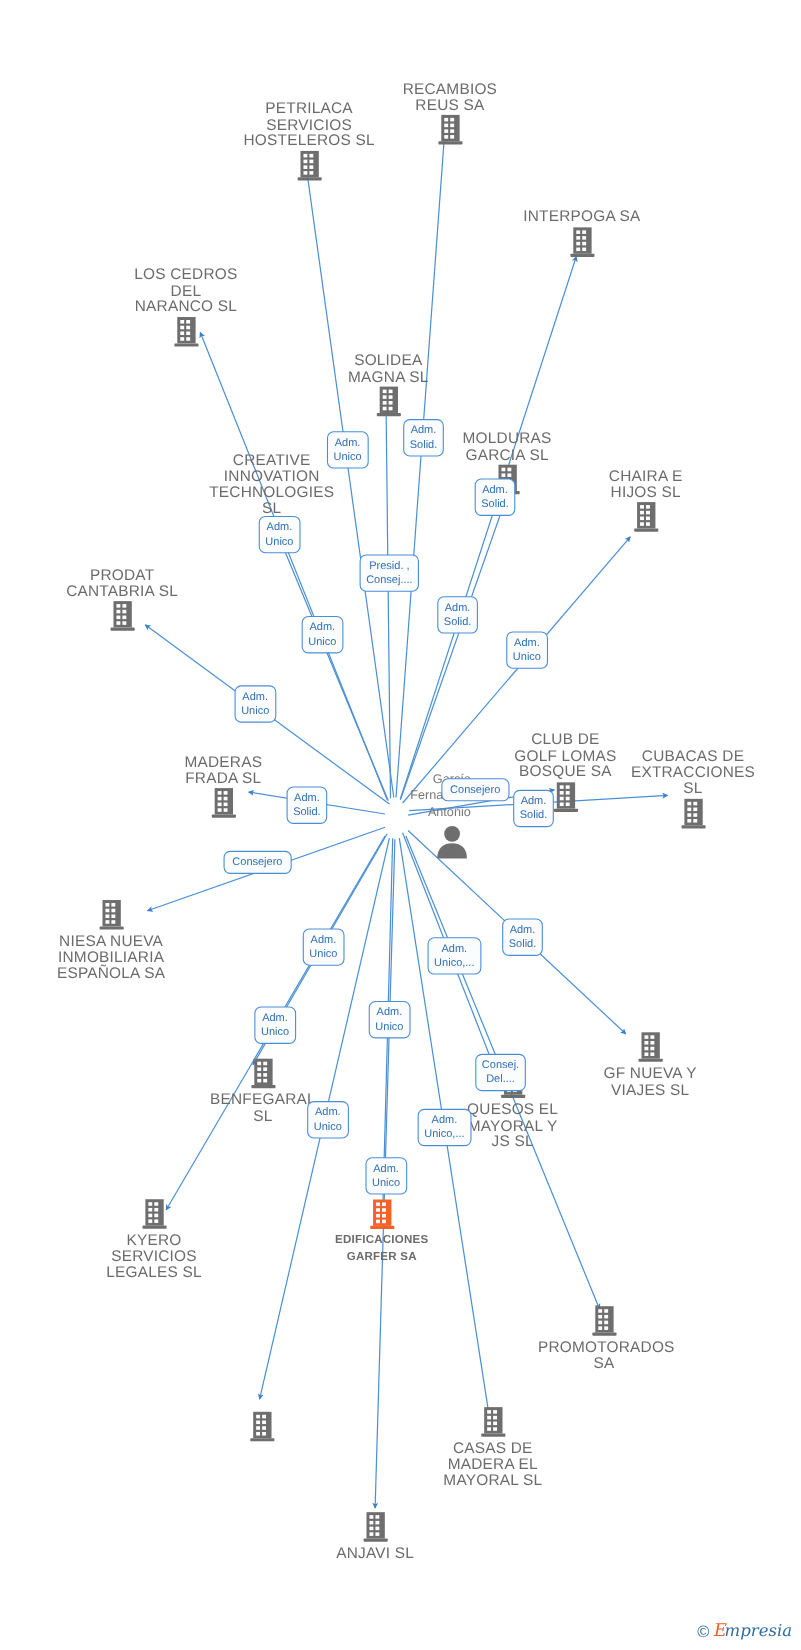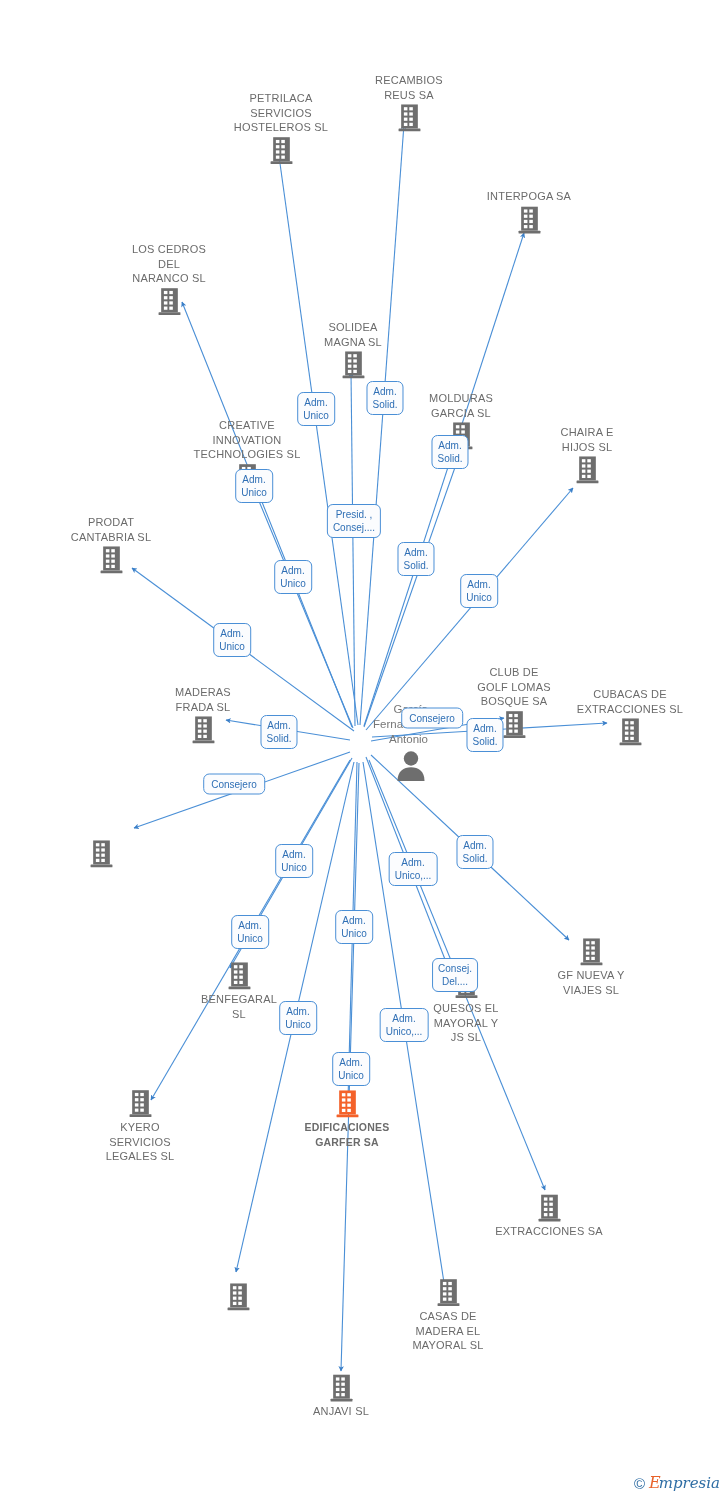--- a/index.html
+++ b/index.html
@@ -28,21 +28,21 @@
     width:120px;
     z-index:3;
   }
   .node .ico{
     display:block;
     margin:0 auto;
     line-height:0;
   }
   .node .cap{
     display:block;
-    font-size:11px;
+    font-size:14px;
     line-height:14.5px;
     color:#6b6b6b;
     letter-spacing:.2px;
     white-space:pre-line;
     margin-top:1px;
   }
   .node.above .cap{margin:0 0 1px 0;}
   .node.highlight .cap{
     color:#6b6b6b;
     font-weight:bold;
@@ -351,20 +351,23 @@
             <rect x="1.5" y="24" width="21" height="2.8" rx="0.6" fill="#6e6e6e"></rect>
             <rect x="6.6" y="3.6" width="3.4" height="3.1" fill="#fff"></rect>
             <rect x="11.8" y="3.6" width="3.4" height="3.1" fill="#fff"></rect>
             <rect x="6.6" y="8.6" width="3.4" height="3.1" fill="#fff"></rect>
             <rect x="11.8" y="8.6" width="3.4" height="3.1" fill="#fff"></rect>
             <rect x="6.6" y="13.6" width="3.4" height="3.1" fill="#fff"></rect>
             <rect x="11.8" y="13.6" width="3.4" height="3.1" fill="#fff"></rect>
             <rect x="6.6" y="18.6" width="3.4" height="3.1" fill="#fff"></rect>
             <rect x="11.8" y="18.6" width="3.4" height="3.1" fill="#fff"></rect>
           </svg></span>
+        <span class="cap">NIESA NUEVA
+INMOBILIARIA
+ESPAÑOLA SA</span>
       </div>
       <div class="node below" style="left: 591px; top: 967px;">
         <span class="ico"><svg width="25" height="30" viewBox="0 0 24 28">
             <rect x="4" y="1" width="16" height="23" fill="#6e6e6e"></rect>
             <rect x="1.5" y="24" width="21" height="2.8" rx="0.6" fill="#6e6e6e"></rect>
             <rect x="6.6" y="3.6" width="3.4" height="3.1" fill="#fff"></rect>
             <rect x="11.8" y="3.6" width="3.4" height="3.1" fill="#fff"></rect>
             <rect x="6.6" y="8.6" width="3.4" height="3.1" fill="#fff"></rect>
             <rect x="11.8" y="8.6" width="3.4" height="3.1" fill="#fff"></rect>
             <rect x="6.6" y="13.6" width="3.4" height="3.1" fill="#fff"></rect>
@@ -447,21 +450,21 @@
             <rect x="1.5" y="24" width="21" height="2.8" rx="0.6" fill="#6e6e6e"></rect>
             <rect x="6.6" y="3.6" width="3.4" height="3.1" fill="#fff"></rect>
             <rect x="11.8" y="3.6" width="3.4" height="3.1" fill="#fff"></rect>
             <rect x="6.6" y="8.6" width="3.4" height="3.1" fill="#fff"></rect>
             <rect x="11.8" y="8.6" width="3.4" height="3.1" fill="#fff"></rect>
             <rect x="6.6" y="13.6" width="3.4" height="3.1" fill="#fff"></rect>
             <rect x="11.8" y="13.6" width="3.4" height="3.1" fill="#fff"></rect>
             <rect x="6.6" y="18.6" width="3.4" height="3.1" fill="#fff"></rect>
             <rect x="11.8" y="18.6" width="3.4" height="3.1" fill="#fff"></rect>
           </svg></span>
-        <span class="cap">EXTRACCIONES SA</span>
+        <span class="cap">PROMOTORADOS SA</span>
       </div>
       <div class="node below" style="left: 238px; top: 1297px;">
         <span class="ico"><svg width="25" height="30" viewBox="0 0 24 28">
             <rect x="4" y="1" width="16" height="23" fill="#6e6e6e"></rect>
             <rect x="1.5" y="24" width="21" height="2.8" rx="0.6" fill="#6e6e6e"></rect>
             <rect x="6.6" y="3.6" width="3.4" height="3.1" fill="#fff"></rect>
             <rect x="11.8" y="3.6" width="3.4" height="3.1" fill="#fff"></rect>
             <rect x="6.6" y="8.6" width="3.4" height="3.1" fill="#fff"></rect>
             <rect x="11.8" y="8.6" width="3.4" height="3.1" fill="#fff"></rect>
             <rect x="6.6" y="13.6" width="3.4" height="3.1" fill="#fff"></rect>

